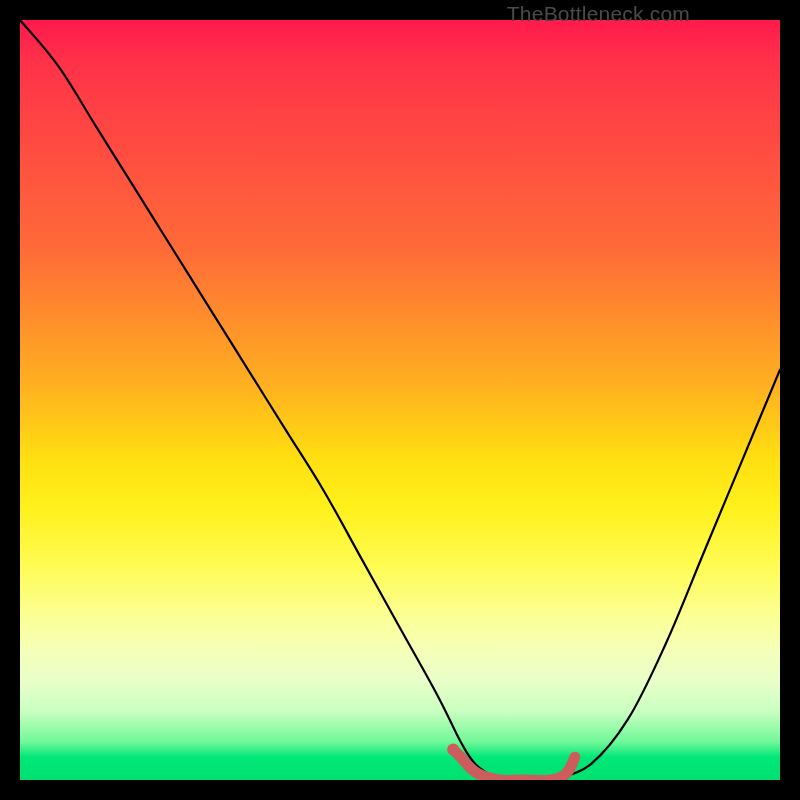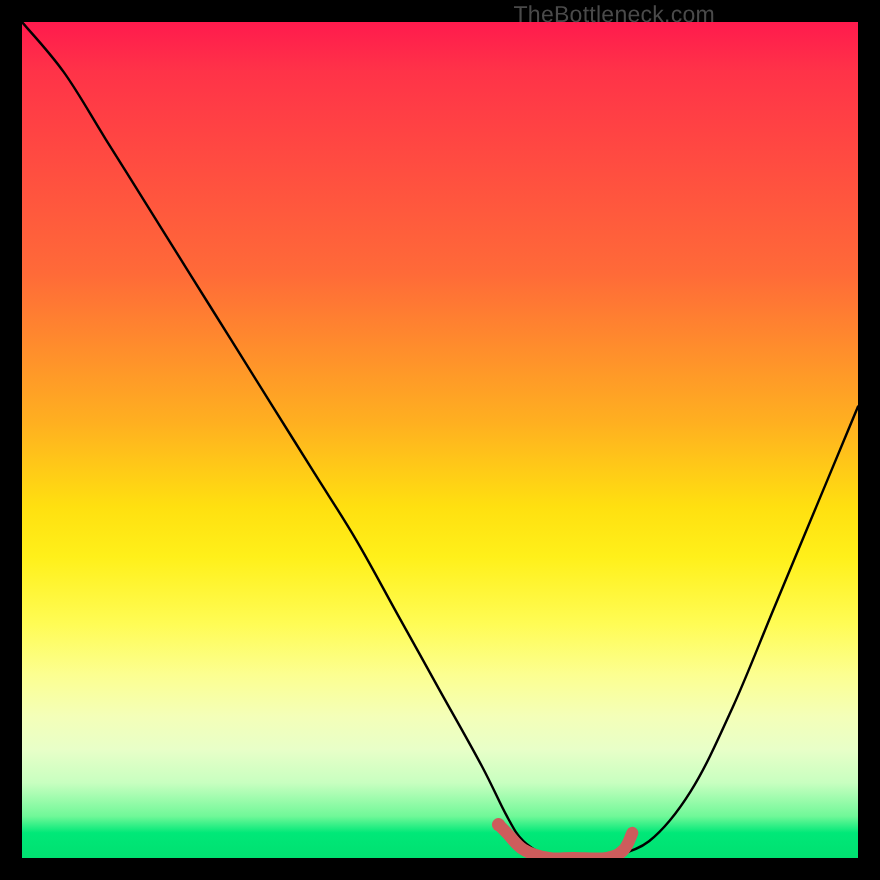--- a/index.html
+++ b/index.html
@@ -11,20 +11,21 @@
     overflow: hidden;
     font-family: Arial, Helvetica, sans-serif;
   }
   .frame {
     position: absolute;
     left: 0;
     top: 0;
     width: 660px;
     height: 800px;
     background: #000;
+    padding-left: 40px;
   }
   .plot-area {
     position: absolute;
     left: 20px;
     top: 20px;
     width: 760px;
     height: 760px;
     background: linear-gradient(to bottom,
       #ff1a4d 0%,
       #ff3348 6%,

